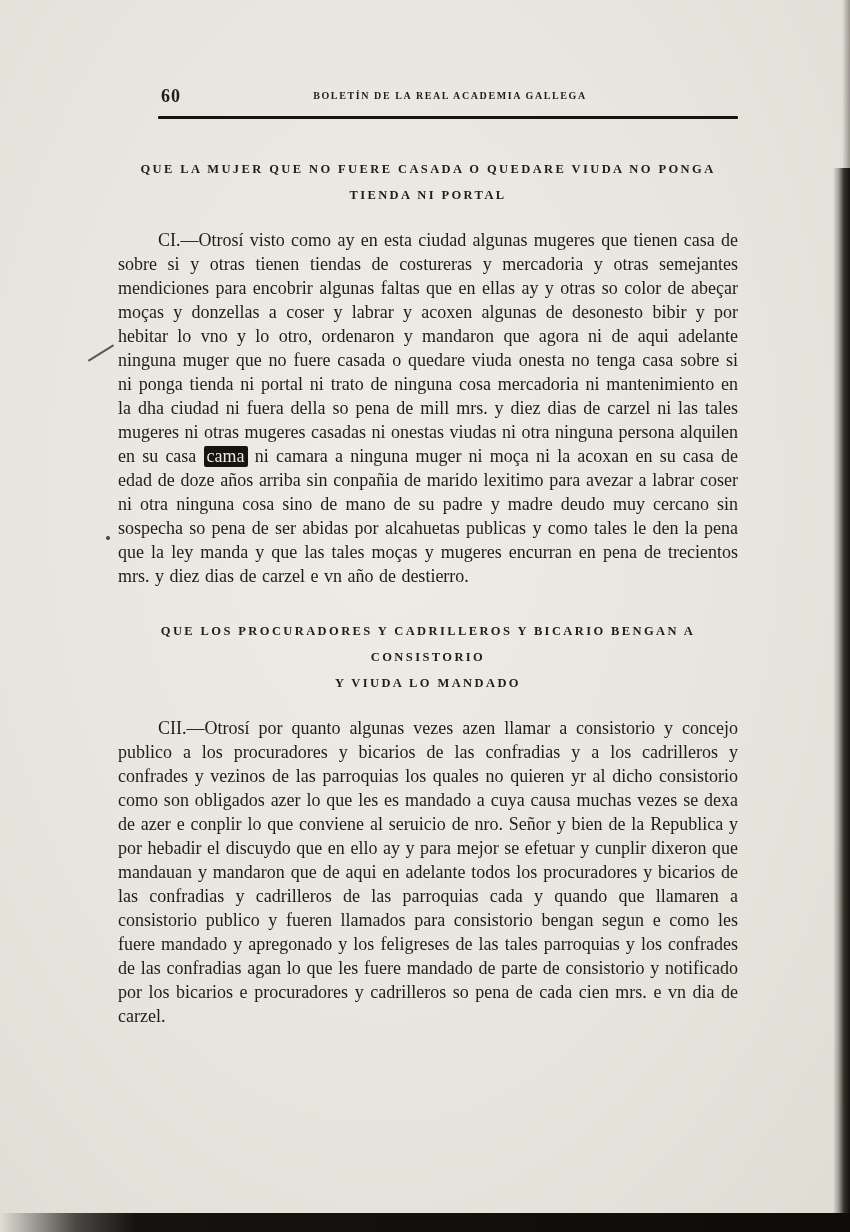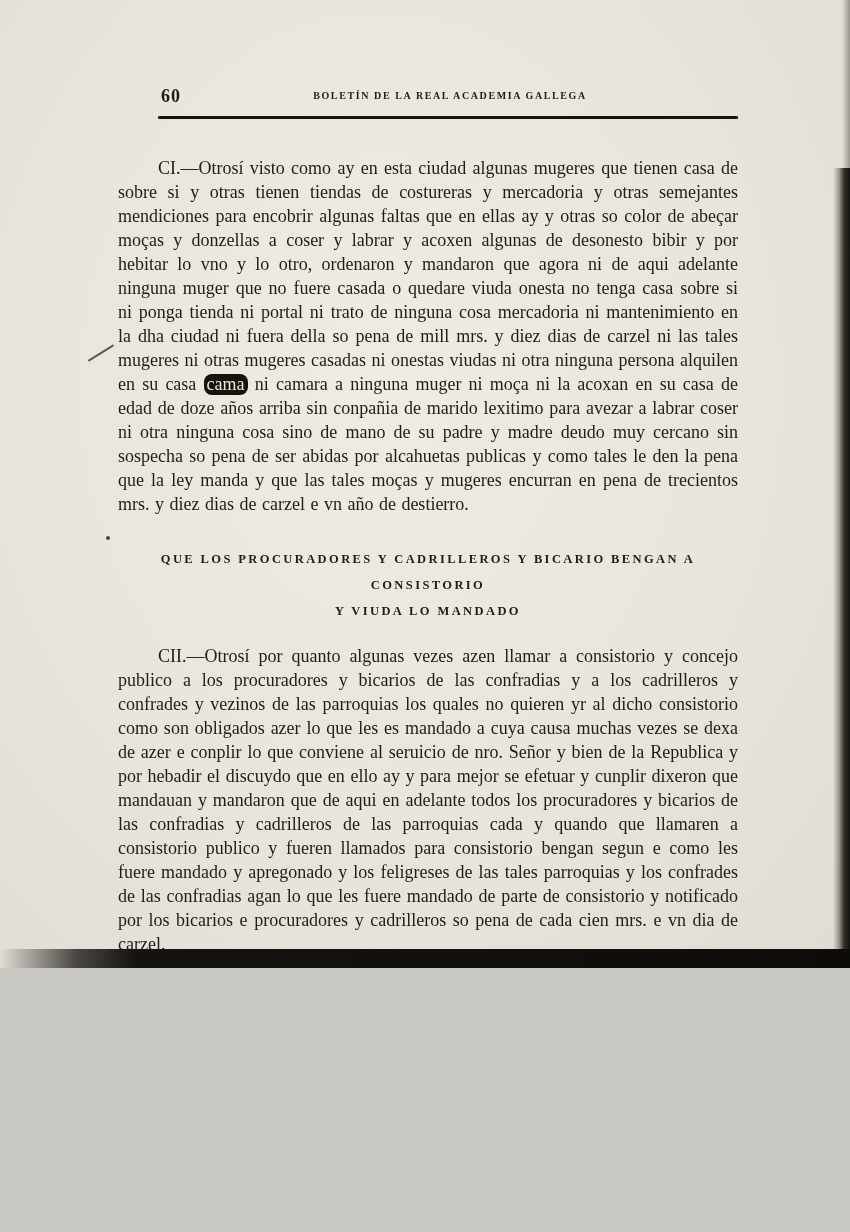--- a/index.html
+++ b/index.html
@@ -4,21 +4,21 @@
 <title>Boletín de la Real Academia Gallega — p. 60</title>
 <style>
   html, body {
     margin: 0;
     padding: 0;
     background: #c9c7c1;
   }
   .scan {
     position: relative;
     width: 850px;
-    height: 968px;
+    height: 1232px;
     margin: 0 auto;
     background:
       radial-gradient(ellipse at 45% 40%, #eeece5 0%, #e8e5de 55%, #dfdcd4 100%);
     overflow: hidden;
     font-family: "Liberation Serif", serif;
     color: #201c17;
   }
 
   
   .page-number {
@@ -70,21 +70,21 @@
     font-size: 18px;
     line-height: 24px;
     text-align: justify;
     text-indent: 40px;
     word-spacing: 1px;
   }
   .ink-blot {
     background: #17130d;
     color: #ece9e1;
     padding: 0 3px 1px 3px;
-    border-radius: 8px;
+    border-radius: 2px;
     text-indent: 0;
   }
 
   
   .pen-mark {
     position: absolute;
     left: 86px;
     top: 352px;
     width: 30px;
     height: 2px;
@@ -141,20 +141,24 @@
 
   <span class="page-number">60</span>
 
   <span class="running-title">BOLETÍN DE LA REAL ACADEMIA GALLEGA</span>
 
   <div class="header-rule"></div>
 
   <div class="content">
 
     <div class="section">
+      <div class="section-heading">
+        <div>QUE LA MUJER QUE NO FUERE CASADA O QUEDARE VIUDA NO PONGA</div>
+        <div>TIENDA NI PORTAL</div>
+      </div>
       <p class="body-text"><span>CI.—Otrosí visto como ay en esta ciudad algunas mugeres que tienen casa de sobre si y otras tienen tiendas de costureras y mercadoria y otras semejantes mendiciones para encobrir algunas faltas que en ellas ay y otras so color de abeçar moças y donzellas a coser y labrar y acoxen algunas de desonesto bibir y por hebitar lo vno y lo otro, ordenaron y mandaron que agora ni de aqui adelante ninguna muger que no fuere casada o quedare viuda onesta no tenga casa sobre si ni ponga tienda ni portal ni trato de ninguna cosa mercadoria ni mantenimiento en la dha ciudad ni fuera della so pena de mill mrs. y diez dias de carzel ni las tales mugeres ni otras mugeres casadas ni onestas viudas ni otra ninguna persona alquilen en su casa </span><span class="ink-blot">cama</span><span> ni camara a ninguna muger ni moça ni la acoxan en su casa de edad de doze años arriba sin conpañia de marido lexitimo para avezar a labrar coser ni otra ninguna cosa sino de mano de su padre y madre deudo muy cercano sin sospecha so pena de ser abidas por alcahuetas publicas y como tales le den la pena que la ley manda y que las tales moças y mugeres encurran en pena de trecientos mrs. y diez dias de carzel e vn año de destierro.</span></p>
     </div>
 
     <div class="section">
       <div class="section-heading">
         <div>QUE LOS PROCURADORES Y CADRILLEROS Y BICARIO BENGAN A CONSISTORIO</div>
         <div>Y VIUDA LO MANDADO</div>
       </div>
       <p class="body-text">CII.—Otrosí por quanto algunas vezes azen llamar a consistorio y concejo publico a los procuradores y bicarios de las confradias y a los cadrilleros y confrades y vezinos de las parroquias los quales no quieren yr al dicho consistorio como son obligados azer lo que les es mandado a cuya causa muchas vezes se dexa de azer e conplir lo que conviene al seruicio de nro. Señor y bien de la Republica y por hebadir el discuydo que en ello ay y para mejor se efetuar y cunplir dixeron que mandauan y mandaron que de aqui en adelante todos los procuradores y bicarios de las confradias y cadrilleros de las parroquias cada y quando que llamaren a consistorio publico y fueren llamados para consistorio bengan segun e como les fuere mandado y apregonado y los feligreses de las tales parroquias y los confrades de las confradias agan lo que les fuere mandado de parte de consistorio y notificado por los bicarios e procuradores y cadrilleros so pena de cada cien mrs. e vn dia de carzel.</p>
     </div>

